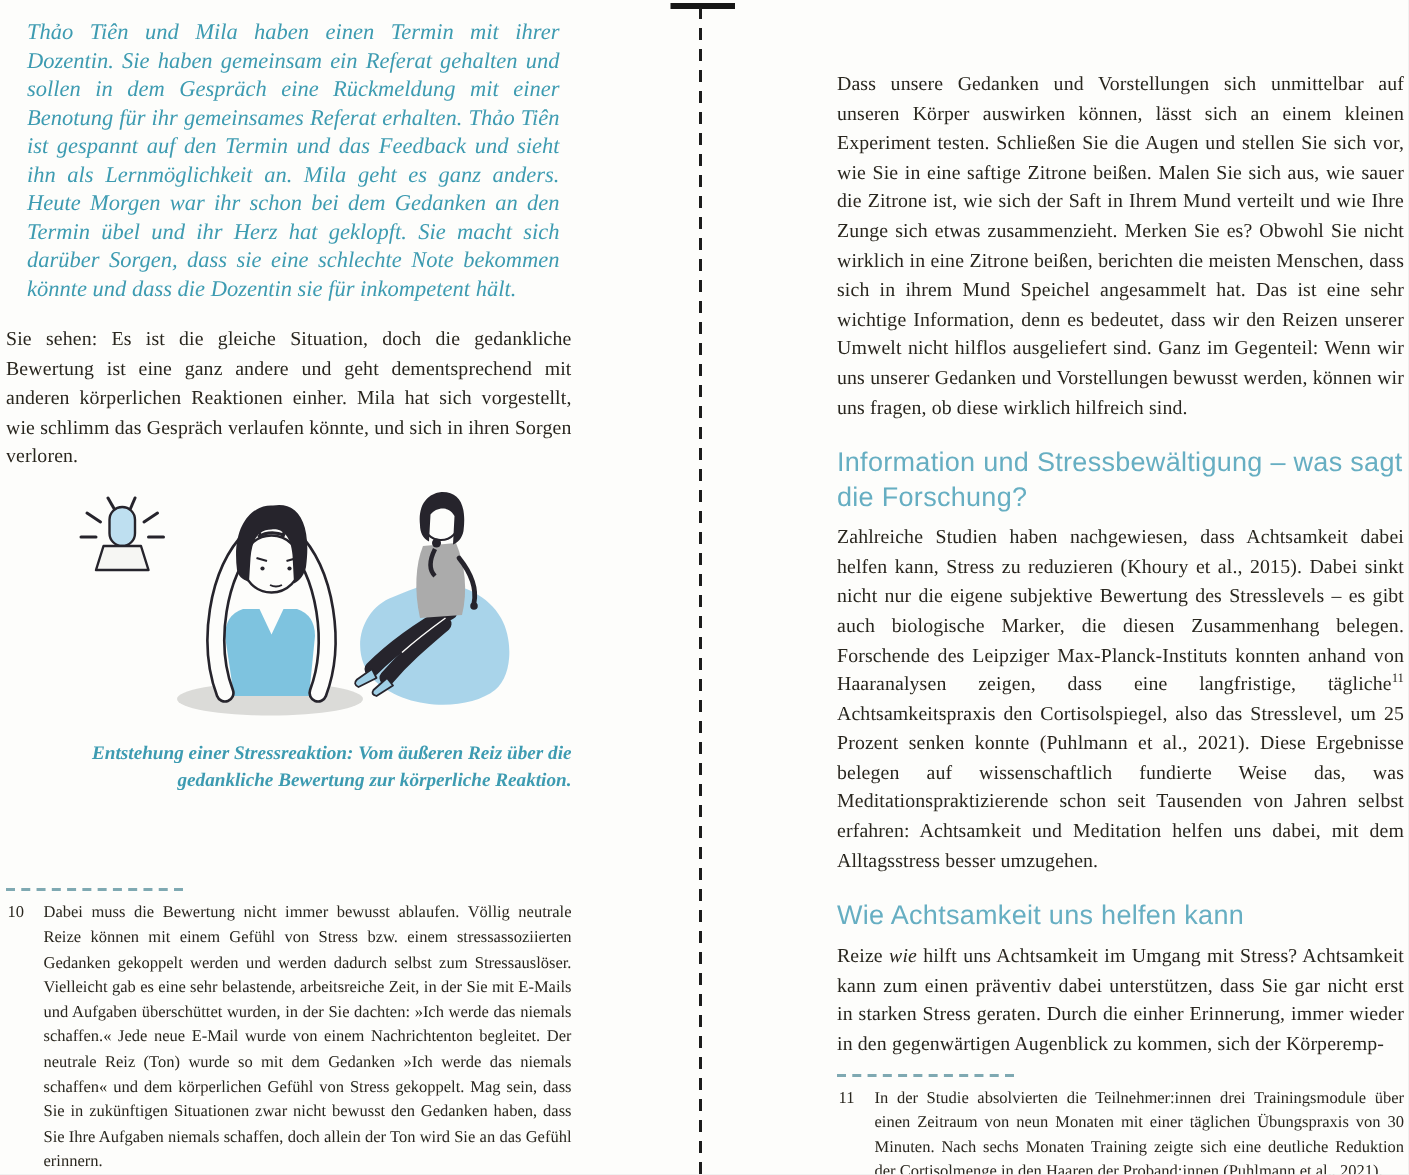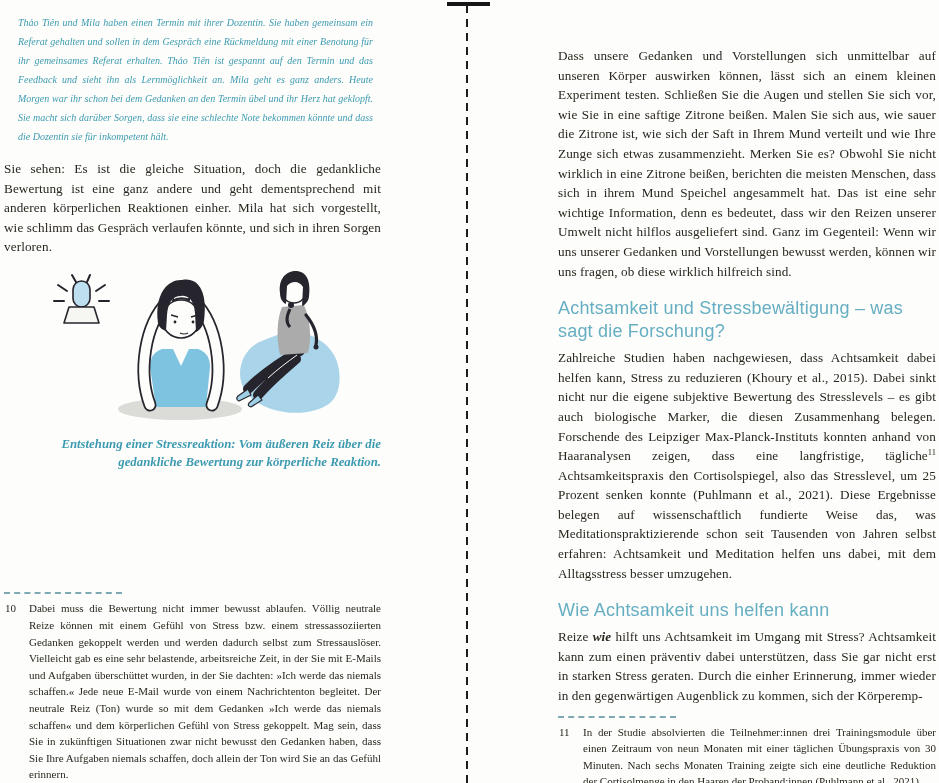--- a/index.html
+++ b/index.html
@@ -27,42 +27,42 @@
   .page-right{left:558px;width:378px;}
   .spacer{flex:1 1 auto;min-height:0;}
   p{margin:0;}
   .body{
     font-size:13.2px;line-height:19.6px;text-align:justify;hyphens:auto;
     -webkit-hyphens:auto;letter-spacing:0.1px;
   }
   .mt-top{margin-top:46px;}
   .quote{
     margin:13px 8px 13px 14px;font-style:italic;color:var(--quote-teal);
-    font-size:10px;line-height:19px;text-align:justify;hyphens:auto;-webkit-hyphens:auto;
+    font-size:15px;line-height:19px;text-align:justify;hyphens:auto;-webkit-hyphens:auto;
   }
   .heading{
     font-family:"Liberation Sans", sans-serif;font-weight:400;color:var(--heading-teal);
     font-size:18px;line-height:23px;margin:16px 0 5px 0;letter-spacing:0.2px;
   }
   .fnref{
     font-size:8.5px;line-height:0;vertical-align:super;letter-spacing:0;
   }
   .illustration{margin:14px 0 4px 46px;}
   .caption{
     font-style:italic;font-weight:bold;color:var(--quote-teal);
     font-size:12.8px;line-height:18.5px;margin:4px 0 0 0;text-align:right;
   }
   .footnotes{margin-top:10px;}
   .fn-rule{width:118px;border-top:2px dashed var(--rule-teal);margin-bottom:6px;}
   .footnote{
     position:relative;padding-left:25px;font-size:11px;line-height:16.6px;
     text-align:justify;hyphens:auto;-webkit-hyphens:auto;
   }
   .fn-num{position:absolute;left:1px;top:0;}
-  em{font-style:italic;font-weight:bold;}
+  em{font-style:italic;}
 </style>
 </head>
 <body>
 
 <div class="frame">
   <div class="crop-mark"></div>
   <div class="fold-line"></div>
 
   <section class="page page-left">
 
@@ -131,21 +131,21 @@
         <span class="fn-num">10</span>
         <span class="fn-text">Dabei muss die Bewertung nicht immer bewusst ablaufen. Völlig neutrale Reize können mit einem Gefühl von Stress bzw. einem stressassoziierten Gedanken gekoppelt werden und werden dadurch selbst zum Stressauslöser. Vielleicht gab es eine sehr belastende, arbeitsreiche Zeit, in der Sie mit E-Mails und Aufgaben überschüttet wurden, in der Sie dachten: »Ich werde das niemals schaffen.« Jede neue E-Mail wurde von einem Nachrichtenton begleitet. Der neutrale Reiz (Ton) wurde so mit dem Gedanken »Ich werde das niemals schaffen« und dem körperlichen Gefühl von Stress gekoppelt. Mag sein, dass Sie in zukünftigen Situationen zwar nicht bewusst den Gedanken haben, dass Sie Ihre Aufgaben niemals schaffen, doch allein der Ton wird Sie an das Gefühl erinnern.</span>
       </div>
     </div>
 
   </section>
 
   <section class="page page-right">
     <p class="body mt-top">Dass unsere Gedanken und Vorstellungen sich unmittelbar auf unseren Körper auswirken können, lässt sich an einem kleinen Experiment testen. Schließen Sie die Augen und stellen Sie sich vor, wie Sie in eine saftige Zitrone beißen. Malen Sie sich aus, wie sauer die Zitrone ist, wie sich der Saft in Ihrem Mund verteilt und wie Ihre Zunge sich etwas zusammenzieht. Merken Sie es? Obwohl Sie nicht wirklich in eine Zitrone beißen, berichten die meisten Menschen, dass sich in ihrem Mund Speichel angesammelt hat. Das ist eine sehr wichtige Information, denn es bedeutet, dass wir den Reizen unserer Umwelt nicht hilflos ausgeliefert sind. Ganz im Gegenteil: Wenn wir uns unserer Gedanken und Vorstellungen bewusst werden, können wir uns fragen, ob diese wirklich hilfreich sind.</p>
 
-    <h2 class="heading">Achtsamkeit und Stressbewältigung – was sagt die Forschung?</h2>
+    <h2 class="heading">Information und Stressbewältigung – was sagt die Forschung?</h2>
 
     <p class="body"><span>Zahlreiche Studien haben nachgewiesen, dass Achtsamkeit dabei helfen kann, Stress zu reduzieren (Khoury et al., 2015). Dabei sinkt nicht nur die eigene subjektive Bewertung des Stresslevels – es gibt auch biologische Marker, die diesen Zusammenhang belegen. Forschende des Leipziger Max-Planck-Instituts konnten anhand von Haaranalysen zeigen, dass eine langfristige, tägliche</span><sup class="fnref">11</sup><span> Achtsamkeitspraxis den Cortisolspiegel, also das Stresslevel, um 25 Prozent senken konnte (Puhlmann et al., 2021). Diese Ergebnisse belegen auf wissenschaftlich fundierte Weise das, was Meditationspraktizierende schon seit Tausenden von Jahren selbst erfahren: Achtsamkeit und Meditation helfen uns dabei, mit dem Alltagsstress besser umzugehen.</span></p>
 
     <h2 class="heading">Wie Achtsamkeit uns helfen kann</h2>
 
     <p class="body"><span>Reize </span><em>wie</em><span> hilft uns Achtsamkeit im Umgang mit Stress? Achtsamkeit kann zum einen präventiv dabei unterstützen, dass Sie gar nicht erst in starken Stress geraten. Durch die einher Erinnerung, immer wieder in den gegenwärtigen Augenblick zu kommen, sich der Körperemp-</span></p>
 
     <div class="spacer"></div>
 
     <div class="footnotes">

